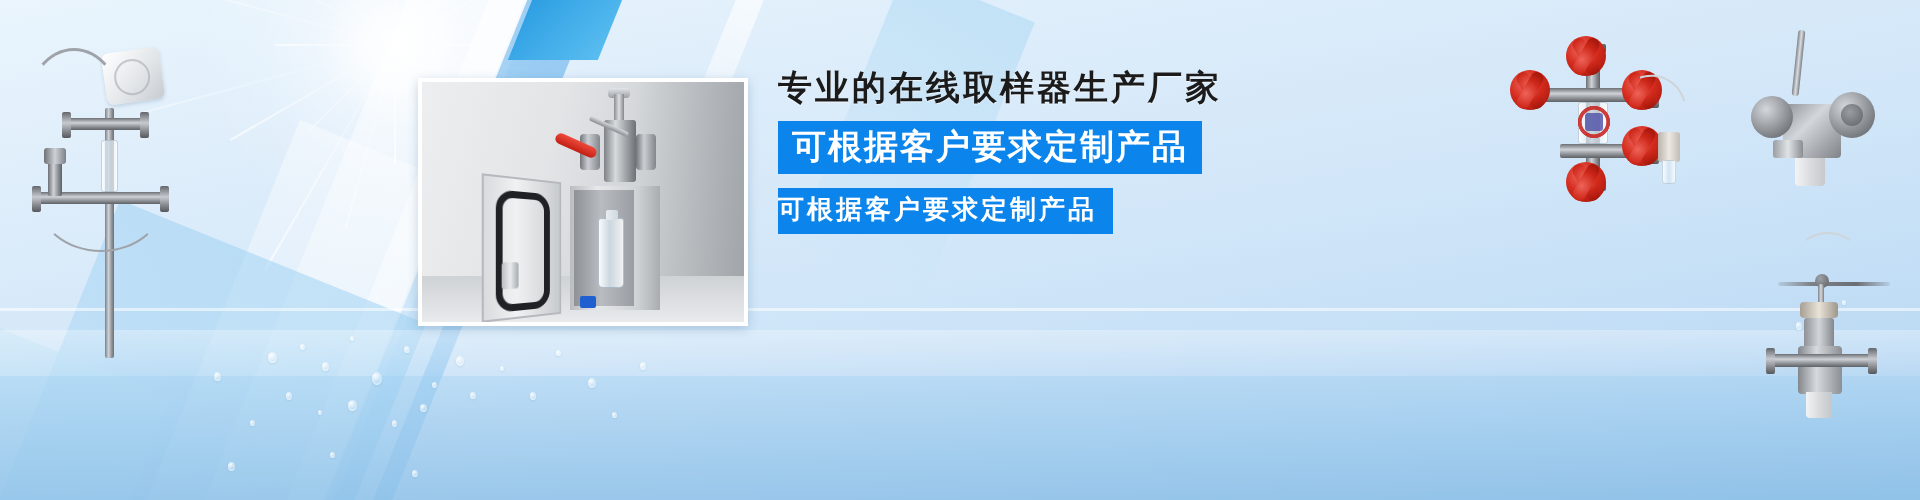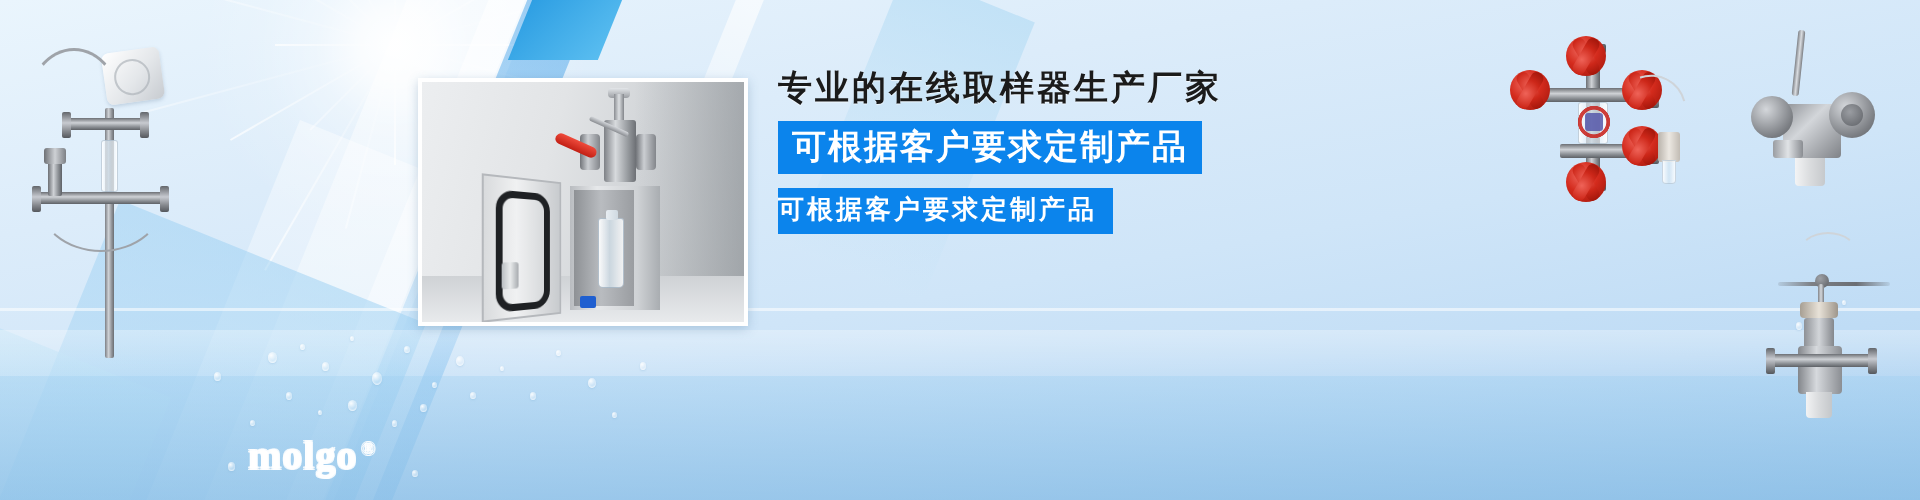--- a/index.html
+++ b/index.html
@@ -446,17 +446,14 @@
 
     <div class="company">专业的在线取样器生产厂家</div>
 
     <div><span class="headline">可根据客户要求定制产品</span></div>
 
 
     <div><span class="cta">可根据客户要求定制产品</span></div>
 
   </div>
 
-  <div class="watermark">
-    <span>molgo</span><sup>®</sup>
-  </div>
 
 </div>
 
 </body></html>

